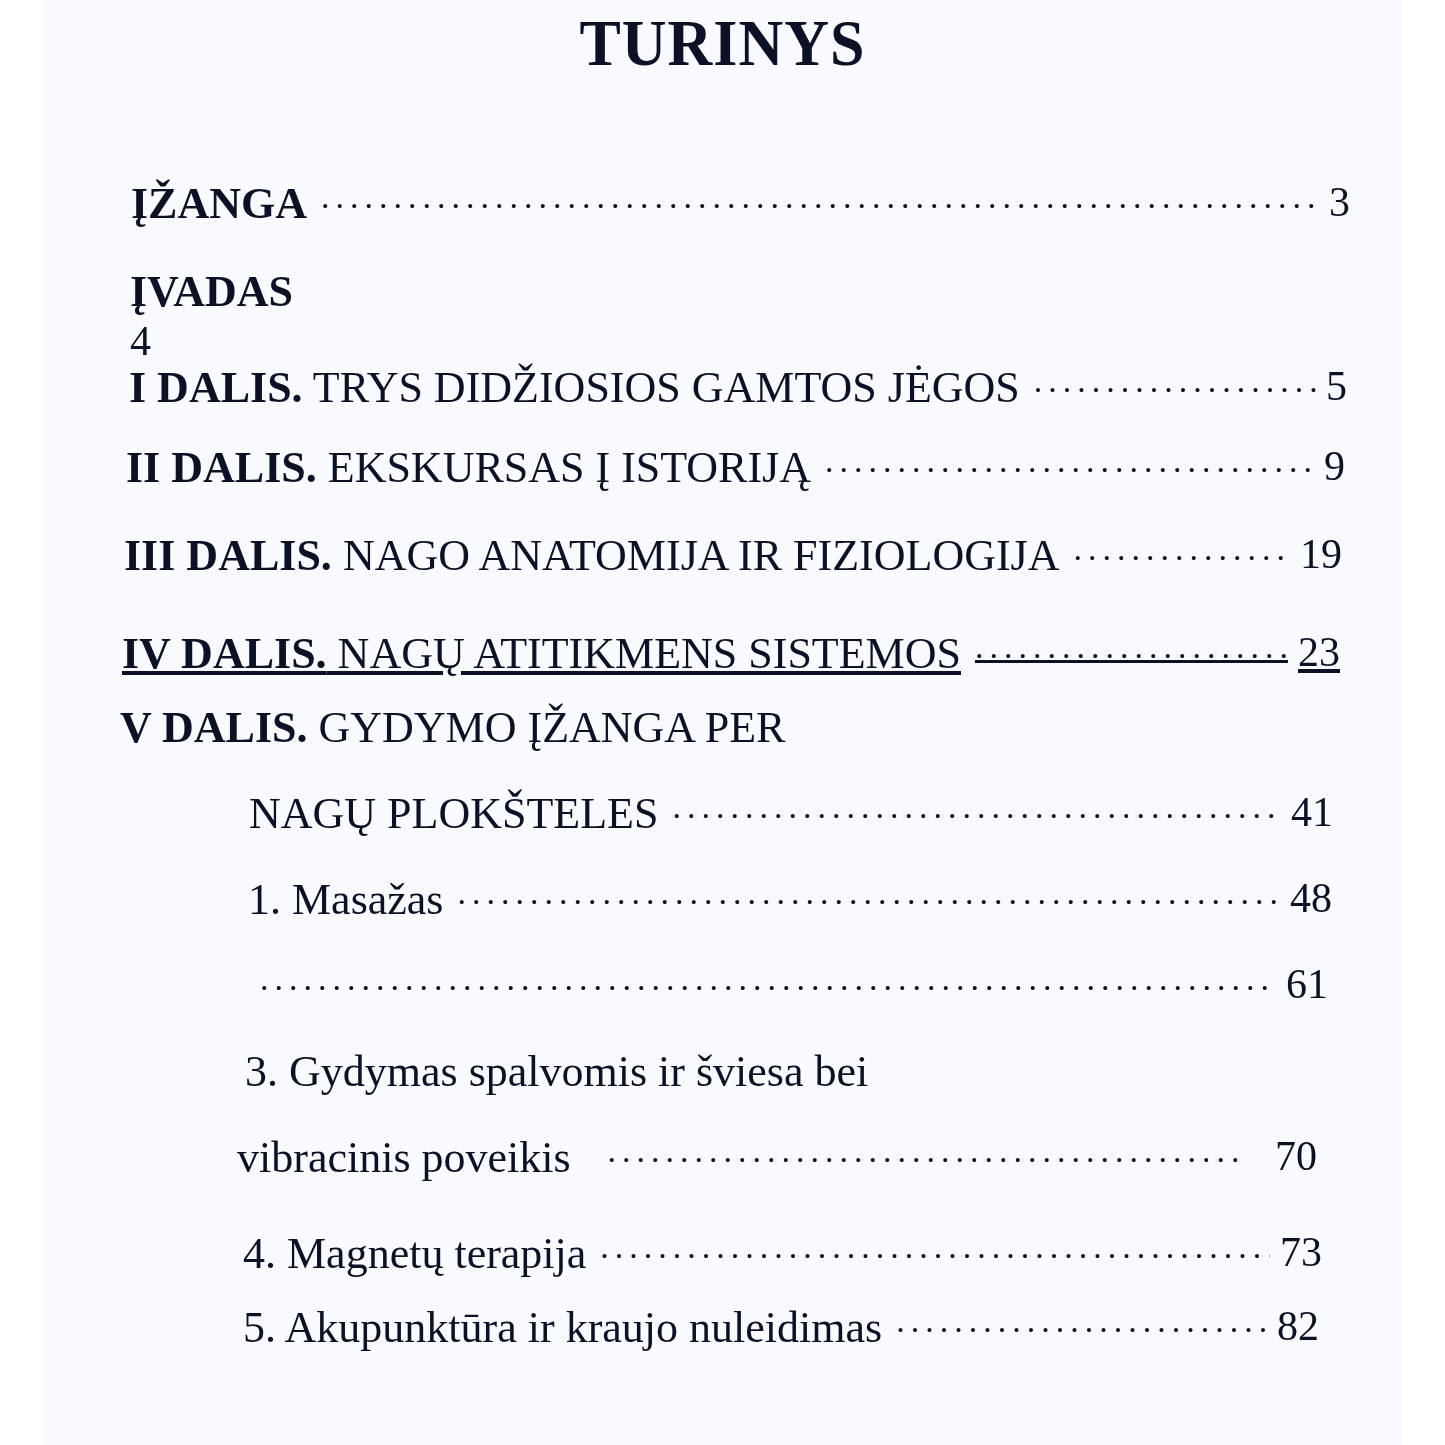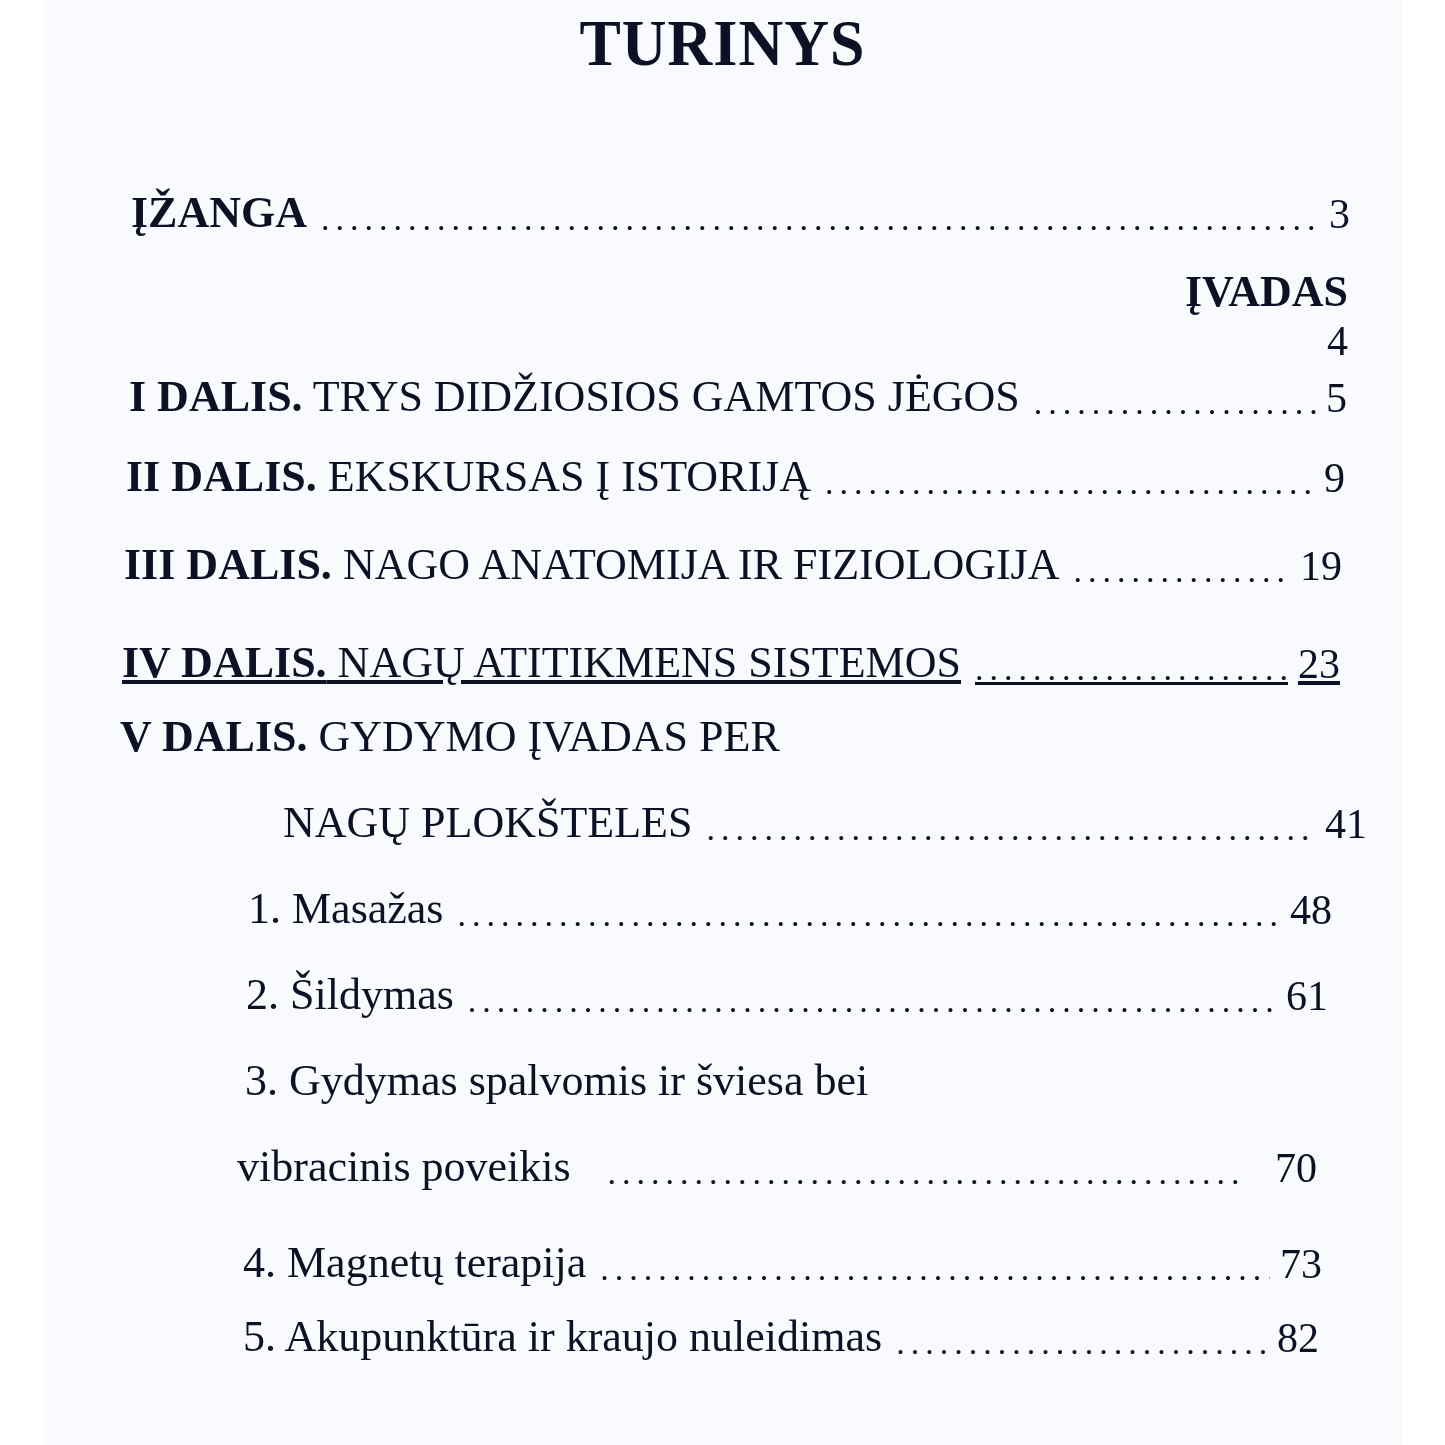--- a/index.html
+++ b/index.html
@@ -12,21 +12,21 @@
     .page {
       position: absolute; left: 44px; top: 0; width: 1358px; height: 1445px;
       background: #f8fafd;
     }
     .title {
       position: absolute; left: 0; top: 8px; width: 1445px; text-align: center;
       font-weight: bold; font-size: 62px; letter-spacing: 1px;
       transform: scaleY(1.05);
     }
     .row {
-      position: absolute; height: 60px; display: flex; align-items: flex-end;
+      position: absolute; height: 60px; display: flex; align-items: flex-start;
       white-space: nowrap; font-size: 44px;
     }
     .row .label { flex: 0 0 auto; }
     .row .label b { font-weight: bold; }
     .row .leader {
       flex: 1 1 auto; overflow: hidden; margin: 0 10px 0 14px;
       letter-spacing: 6px; font-size: 34px;
     }
     .row .page-num { flex: 0 0 auto; font-size: 42px; }
     .row.bold-only .label { font-weight: bold; }
@@ -69,37 +69,36 @@
   <span class="page-num">19</span>
 </div>
 
 <div class="row" style="left:122px; top:628px; width:1218px;text-decoration:underline;">
   <span class="label"><b>IV DALIS.</b><span> NAGŲ ATITIKMENS SISTEMOS</span></span>
   <span class="leader">........................................................................................................</span>
   <span class="page-num">23</span>
 </div>
 
 <div class="row" style="left:120px; top:702px; width:1218px;">
-  <span class="label"><b>V DALIS.</b><span> GYDYMO ĮVADAS PER</span></span>
+  <span class="label"><b>V DALIS.</b><span> GYDYMO ĮŽANGA PER</span></span>
 </div>
 
-<div class="row sub" style="left:249px; top:788px; width:1084px;margin-left:34px;">
+<div class="row sub" style="left:249px; top:788px; width:1084px;">
   <span class="label">NAGŲ PLOKŠTELES</span>
   <span class="leader">........................................................................................................</span>
   <span class="page-num">41</span>
 </div>
 
 <div class="row sub" style="left:248px; top:874px; width:1084px;">
   <span class="label">1. Masažas</span>
   <span class="leader">........................................................................................................</span>
   <span class="page-num">48</span>
 </div>
 
 <div class="row sub" style="left:246px; top:960px; width:1082px;">
-  <span class="label">2. Šildymas</span>
   <span class="leader">........................................................................................................</span>
   <span class="page-num">61</span>
 </div>
 
 <div class="row sub" style="left:245px; top:1046px; width:1082px;">
   <span class="label">3. Gydymas spalvomis ir šviesa bei</span>
 </div>
 
 <div class="row sub" style="left:237px; top:1132px; width:1080px;gap:23px;">
   <span class="label">vibracinis poveikis</span>

